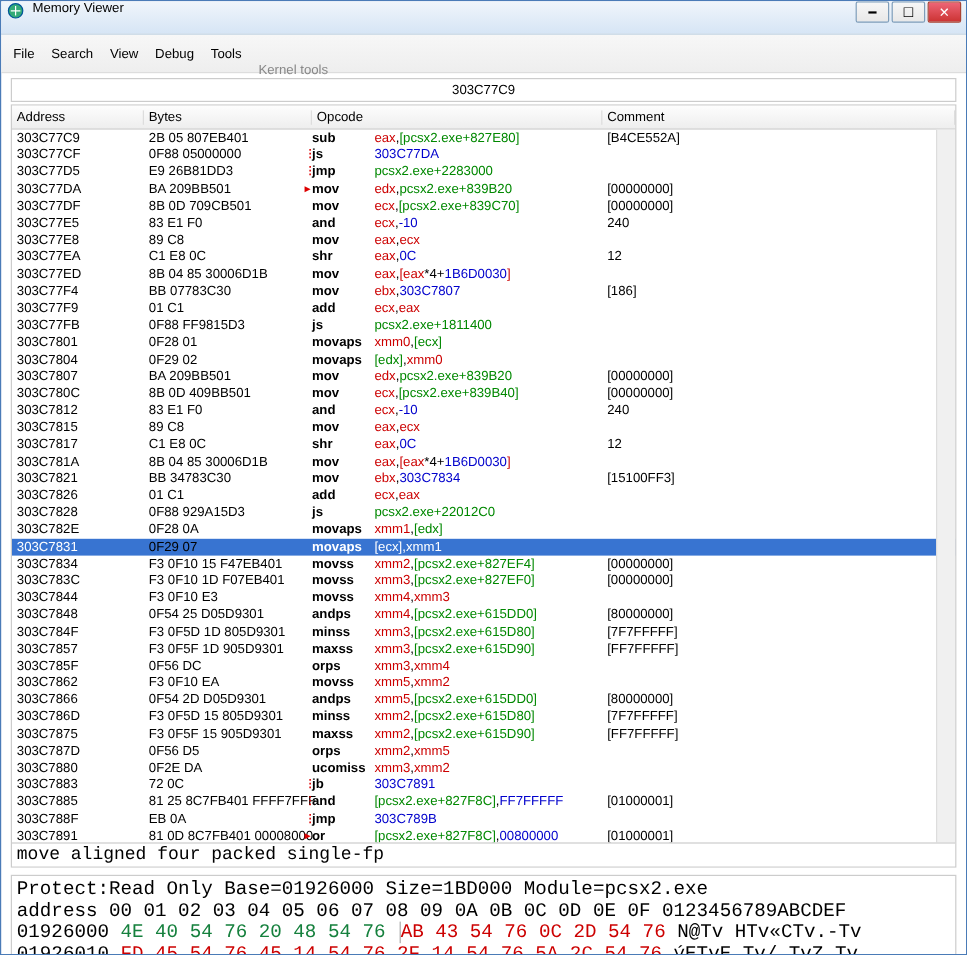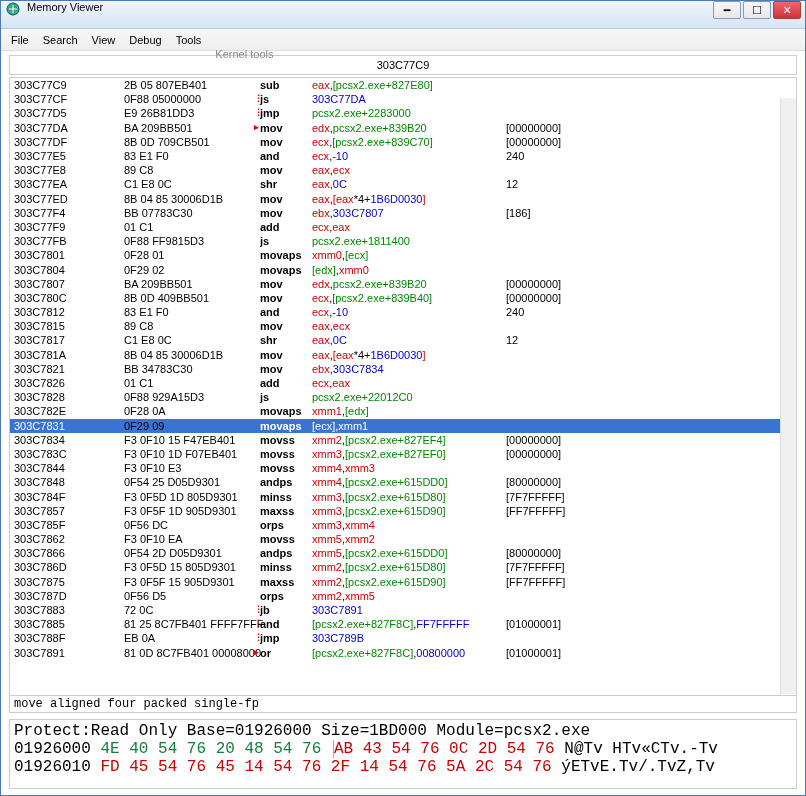--- a/index.html
+++ b/index.html
@@ -3,21 +3,21 @@
 <meta charset="utf-8">
 <style>
 * { margin: 0; padding: 0; box-sizing: border-box; }
 body { font-family: Tahoma, Arial, sans-serif; font-size: 11px; background: #fff; width: 806px; height: 796px; overflow: hidden; border: 1px solid #4a7bb7; }
 .titlebar { height: 28px; background: linear-gradient(#f0f5fb, #d6e5f5); border-bottom: 1px solid #b8ccde; display: flex; padding: 0 4px; }
 .titlebar .icon { width: 16px; height: 16px; margin-right: 6px; }
 .titlebar .title { flex: 1; color: #000; }
 .winbtns { display: flex; gap: 2px; }
 .winbtn { width: 28px; height: 18px; border: 1px solid #7f9db9; border-radius: 2px; display: flex; align-items: center; justify-content: center; font-size: 11px; cursor: default; background: linear-gradient(#f7f7f7,#e8e8e8); }
 .winbtn.close { background: linear-gradient(#e67,#c33); color: #fff; border-color: #a43; }
-.menubar { height: 22px; background: linear-gradient(#f7f7f7,#eee); border-bottom: 1px solid #ddd; display: flex; align-items: center; padding: 0 4px; gap: 2px; }
+.menubar { height: 32px; background: linear-gradient(#f7f7f7,#eee); border-bottom: 1px solid #ddd; display: flex; align-items: center; padding: 0 4px; gap: 2px; }
 .menubar .item { padding: 2px 6px; cursor: default; }
 .menubar .item.disabled { color: #888; margin-top: 28px; }
 .addrbar { height: 20px; border: 1px solid #ccc; margin: 4px 8px 2px 8px; text-align: center; line-height: 18px; background: #fff; }
 .table-wrap { border: 1px solid #ccc; margin: 0 8px; height: 636px; overflow: hidden; position: relative; }
 .thead { display: flex; background: linear-gradient(#fdfdfd,#eee); border-bottom: 1px solid #ccc; height: 20px; align-items: center; font-weight: normal; }
 .thead div { padding: 0 4px; border-right: 1px solid #ddd; }
 .c-addr { width: 110px; }
 .c-bytes { width: 140px; }
 .c-op { width: 52px; font-weight: bold; }
 .c-args { width: 190px; }
@@ -30,21 +30,21 @@
 .row .c-bytes { width: 140px; padding-left: 4px; color: #000; }
 .row .c-op { width: 52px; color: #000; font-weight: bold; position: relative; }
 .row .c-args { width: 190px; }
 .row .c-comment { flex: 1; padding-left: 4px; color: #000; }
 .reg { color: #c00; }
 .num { color: #00c; }
 .grn { color: #080; }
 .mem { color: #080; }
 .brk { color: #c00; }
 .jmarker { position: absolute; left: -6px; color: #d00; font-size: 9px; }
-.statusline { position: absolute; bottom: 0; left: 0; right: 0; border-top: 1px solid #ccc; font-family: "Courier New", monospace; font-size: 12px; padding: 1px 4px; background: #fff; }
+.statusline { position: absolute; bottom: 0; left: 0; right: 0; border-top: 1px solid #ccc; font-family: "Courier New", monospace; font-size: 15px; padding: 1px 4px; background: #fff; }
 .hexpane { border: 1px solid #ccc; margin: 6px 8px 4px 8px; font-family: "Courier New", monospace; font-size: 16px; padding: 2px 4px; height: 70px; overflow: hidden; }
 .hexpane .hdr { color: #000; }
 .hexpane .hexrow span.b { color: #15803d; }
 .hexpane .hexrow span.r { color: #c00; }
 .hexpane .hexrow span.asc { color: #000; }
 .hexpane .sep { border-left: 1px solid #aaa; padding-left: 0; margin-left: 2px; }
 .scroll-v { position: absolute; right: 0; top: 20px; bottom: 18px; width: 16px; background: #f0f0f0; border-left: 1px solid #ddd; }
 </style>
 </head>
 <body>
@@ -67,26 +67,33 @@
   <div class="item">Search</div>
   <div class="item">View</div>
   <div class="item">Debug</div>
   <div class="item">Tools</div>
   <div class="item disabled">Kernel tools</div>
 </div>
 
 <div class="addrbar">303C77C9</div>
 
 <div class="table-wrap">
+  <div class="thead">
+    <div class="c-addr">Address</div>
+    <div class="c-bytes">Bytes</div>
+    <div class="c-op" style="width:242px;font-weight:normal">Opcode</div>
+    <div class="c-comment">Comment</div>
+  </div>
   <div class="rows" id="rows">
       <div class="row">
         <div class="c-addr">303C77C9</div>
         <div class="c-bytes">2B 05 807EB401</div>
         <div class="c-op">sub</div>
         <div class="c-args"><span class="reg">eax</span><span>,</span><span class="mem">[pcsx2.exe+827E80]</span></div>
+        <div class="c-comment">[B4CE552A]</div>
       </div>
       <div class="row">
         <div class="c-addr">303C77CF</div>
         <div class="c-bytes">0F88 05000000</div>
         <div class="c-op">js<span class="jmarker">⋮</span></div>
         <div class="c-args"><span class="num">303C77DA</span></div>
         <div class="c-comment"></div>
       </div>
       <div class="row">
         <div class="c-addr">303C77D5</div>
@@ -212,20 +219,21 @@
         <div class="c-bytes">8B 04 85 30006D1B</div>
         <div class="c-op">mov</div>
         <div class="c-args"><span class="reg">eax</span><span>,</span><span class="brk">[</span><span class="reg">eax</span><span>*4+</span><span class="num">1B6D0030</span><span class="brk">]</span></div>
         <div class="c-comment"></div>
       </div>
       <div class="row">
         <div class="c-addr">303C7821</div>
         <div class="c-bytes">BB 34783C30</div>
         <div class="c-op">mov</div>
         <div class="c-args"><span class="reg">ebx</span><span>,</span><span class="num">303C7834</span></div>
+        <div class="c-comment">[15100FF3]</div>
       </div>
       <div class="row">
         <div class="c-addr">303C7826</div>
         <div class="c-bytes">01 C1</div>
         <div class="c-op">add</div>
         <div class="c-args"><span class="reg">ecx</span><span>,</span><span class="reg">eax</span></div>
         <div class="c-comment"></div>
       </div>
       <div class="row">
         <div class="c-addr">303C7828</div>
@@ -236,21 +244,21 @@
       </div>
       <div class="row">
         <div class="c-addr">303C782E</div>
         <div class="c-bytes">0F28 0A</div>
         <div class="c-op">movaps</div>
         <div class="c-args"><span class="reg">xmm1</span><span>,</span><span class="mem">[edx]</span></div>
         <div class="c-comment"></div>
       </div>
       <div class="row sel">
         <div class="c-addr">303C7831</div>
-        <div class="c-bytes">0F29 09</div>
+        <div class="c-bytes">0F29 07</div>
         <div class="c-op">movaps</div>
         <div class="c-args"><span class="mem">[ecx]</span><span>,</span><span class="reg">xmm1</span></div>
         <div class="c-comment"></div>
       </div>
       <div class="row">
         <div class="c-addr">303C7834</div>
         <div class="c-bytes">F3 0F10 15 F47EB401</div>
         <div class="c-op">movss</div>
         <div class="c-args"><span class="reg">xmm2</span><span>,</span><span class="mem">[pcsx2.exe+827EF4]</span></div>
         <div class="c-comment">[00000000]</div>
@@ -326,20 +334,27 @@
         <div class="c-comment">[FF7FFFFF]</div>
       </div>
       <div class="row">
         <div class="c-addr">303C787D</div>
         <div class="c-bytes">0F56 D5</div>
         <div class="c-op">orps</div>
         <div class="c-args"><span class="reg">xmm2</span><span>,</span><span class="reg">xmm5</span></div>
         <div class="c-comment"></div>
       </div>
       <div class="row">
+        <div class="c-addr">303C7880</div>
+        <div class="c-bytes">0F2E DA</div>
+        <div class="c-op">ucomiss</div>
+        <div class="c-args"><span class="reg">xmm3</span><span>,</span><span class="reg">xmm2</span></div>
+        <div class="c-comment"></div>
+      </div>
+      <div class="row">
         <div class="c-addr">303C7883</div>
         <div class="c-bytes">72 0C</div>
         <div class="c-op">jb<span class="jmarker">⋮</span></div>
         <div class="c-args"><span class="num">303C7891</span></div>
         <div class="c-comment"></div>
       </div>
       <div class="row">
         <div class="c-addr">303C7885</div>
         <div class="c-bytes">81 25 8C7FB401 FFFF7FFF</div>
         <div class="c-op">and<span class="jmarker">⋮</span></div>
@@ -360,19 +375,20 @@
         <div class="c-args"><span class="mem">[pcsx2.exe+827F8C]</span><span>,</span><span class="num">00800000</span></div>
         <div class="c-comment">[01000001]</div>
       </div>
     </div>
   <div class="scroll-v"></div>
   <div class="statusline">move aligned four packed single-fp</div>
 </div>
 
 <div class="hexpane">
   <div class="hdr">Protect:Read Only   Base=01926000 Size=1BD000 Module=pcsx2.exe</div>
+  <div class="hdr">address  00 01 02 03 04 05 06 07 08 09 0A 0B 0C 0D 0E 0F 0123456789ABCDEF</div>
   <div class="hexrow">
     <span>01926000</span> <span class="b">4E 40 54 76 20 48 54 76</span> <span class="sep r">AB 43 54 76 0C 2D 54 76</span>  <span class="asc">N@Tv HTv«CTv.-Tv</span>
   </div>
   <div class="hexrow">
     <span>01926010</span> <span class="r">FD 45 54 76 45 14 54 76 2F 14 54 76 5A 2C 54 76</span>  <span class="asc">ýETvE.Tv/.TvZ,Tv</span>
   </div>
 </div>
 
 </body></html>

